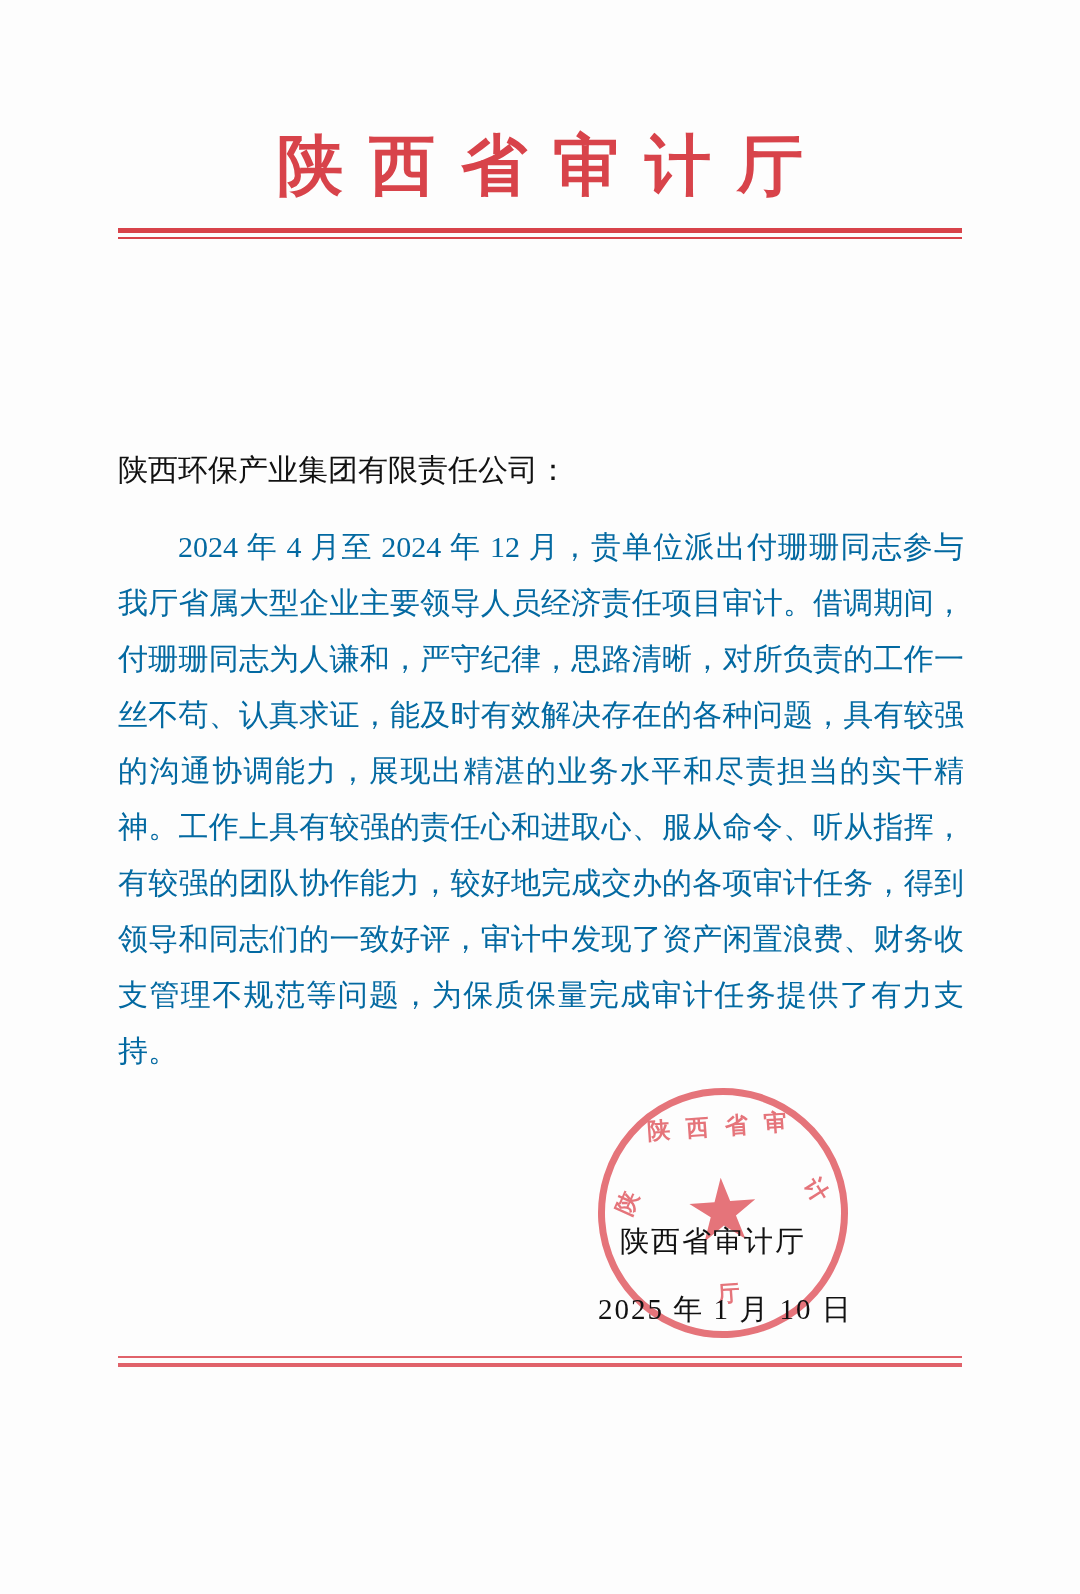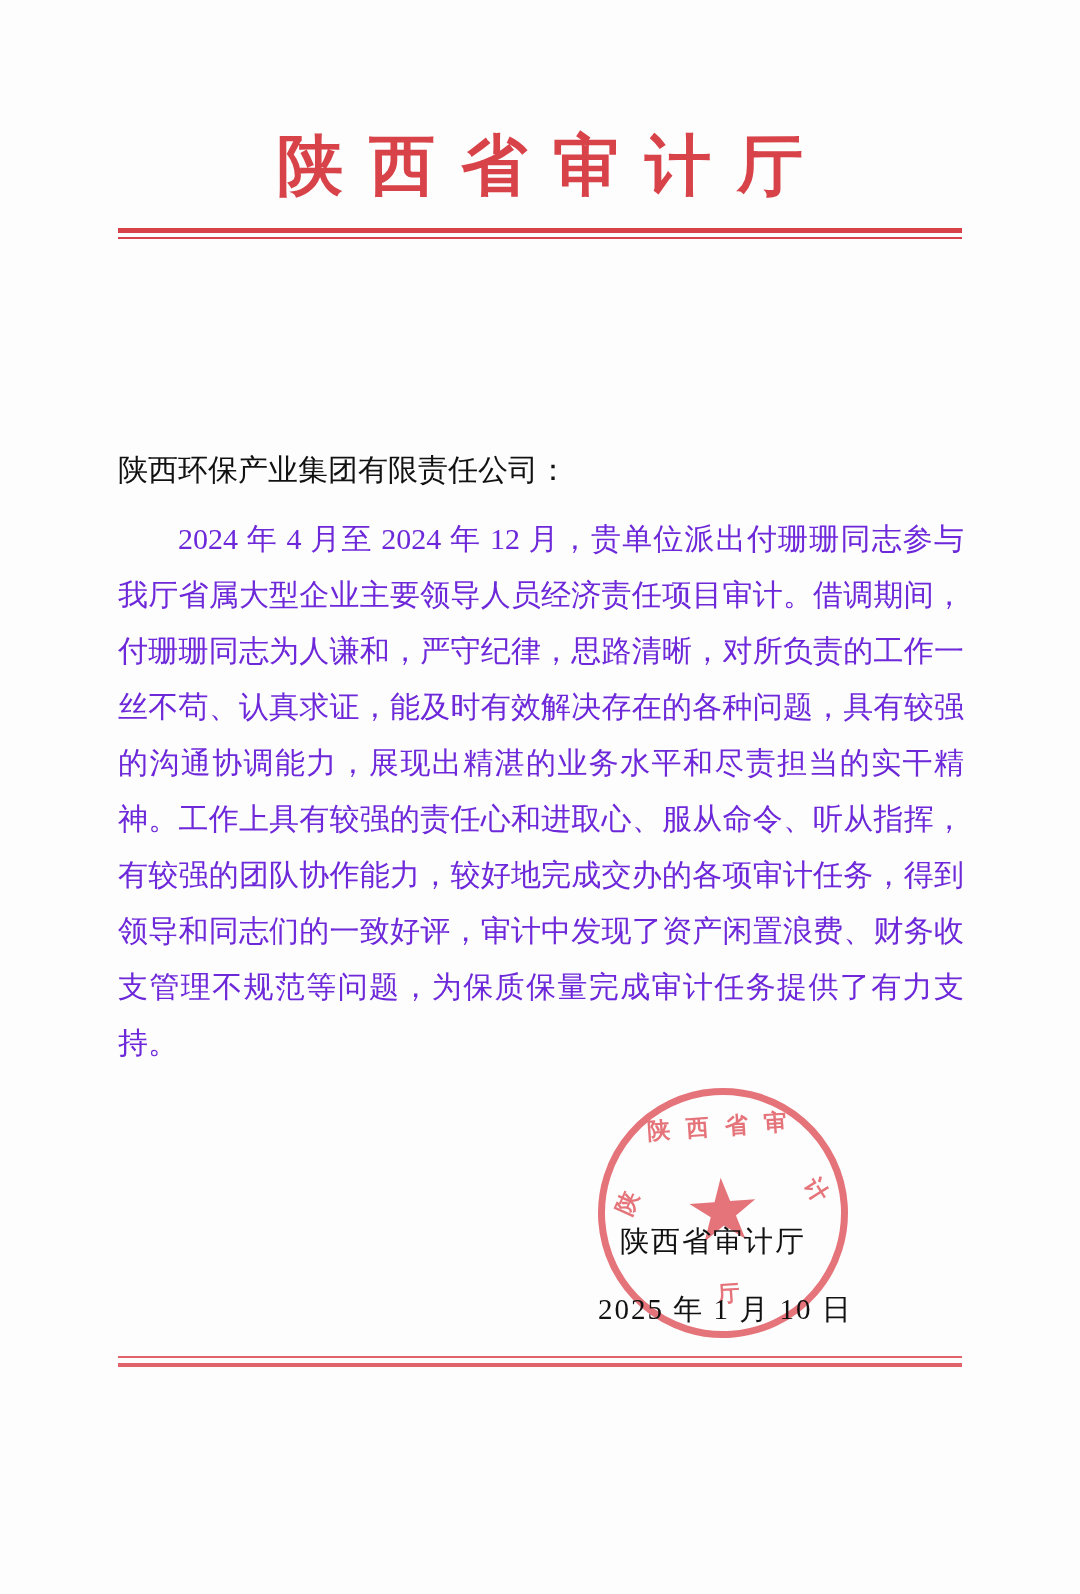--- a/index.html
+++ b/index.html
@@ -89,31 +89,31 @@
   .body-block {
     position: absolute;
     top: 455px;
     left: 118px;
     width: 846px;
   }
 
   .salutation {
     font-size: 30px;
     line-height: 1.0;
-    margin-bottom: 26px;
+    margin-bottom: 34px;
     color: #111;
   }
 
   .para {
     font-size: 30px;
     line-height: 56px;
     text-indent: 60px;
     text-align: justify;
     text-justify: inter-ideograph;
-    color: #6d28d9;
+    color: #0369a1;
     margin: 0;
   }
   .para + .para {
     margin-top: 4px;
   }
 
   
   .sign-block {
     position: absolute;
     top: 1222px;

